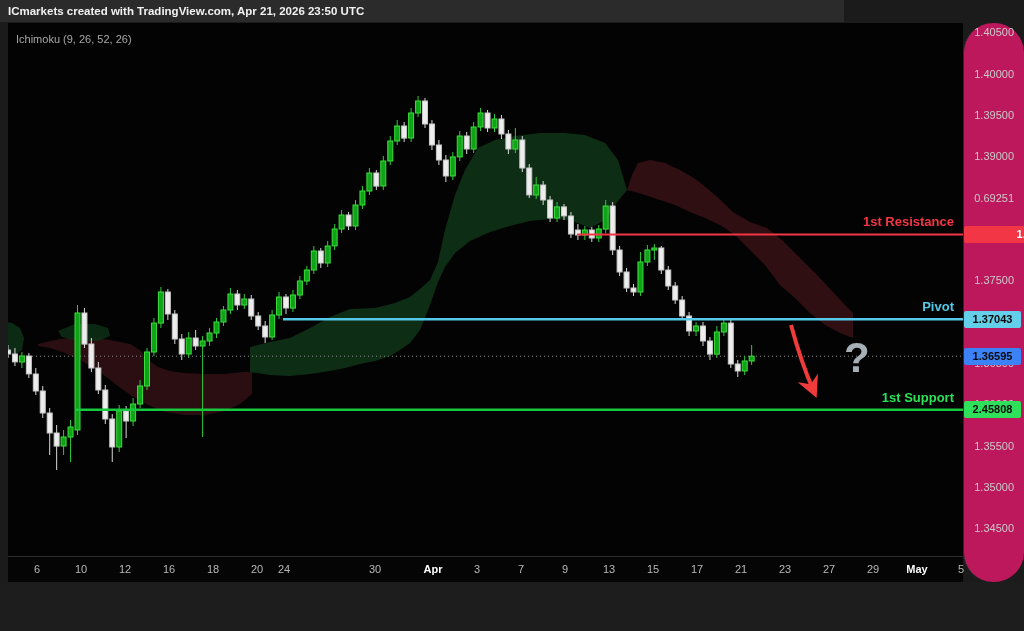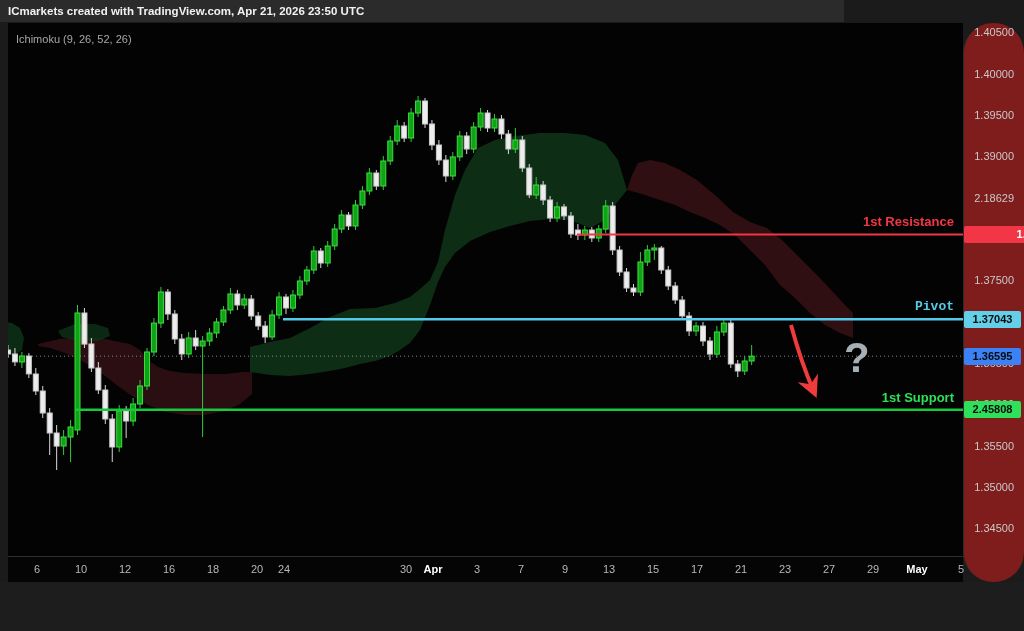--- a/index.html
+++ b/index.html
@@ -1,30 +1,30 @@
 <!DOCTYPE html>
 <html><head>
 <meta charset="utf-8">
 <style>
   html,body{margin:0;padding:0;background:#1b1b1b;width:1024px;height:631px;overflow:hidden;
     font-family:"Liberation Sans", sans-serif;}
   #stage{position:relative;width:1024px;height:631px;background:#1b1b1b;}
   #titlebar{position:absolute;left:0;top:0;width:844px;height:22px;background:#2b2b2b;
     color:#f2f2f2;font-size:11.5px;font-weight:bold;line-height:22px;padding-left:8px;box-sizing:border-box;}
   #plotbg{position:absolute;left:8px;top:23px;width:955px;height:533px;background:#030303;}
-  #yaxis{position:absolute;left:963px;top:23px;width:61px;height:559px;background:#7f1d1d;border-left:1px solid #2c2c2c;box-sizing:border-box;border-radius:30px;}
+  #yaxis{position:absolute;left:963px;top:23px;width:61px;height:559px;background:#be185d;border-left:1px solid #2c2c2c;box-sizing:border-box;border-radius:30px;}
   #yaxis .ytick{position:absolute;left:0;width:50px;text-align:right;color:#c9c9c9;font-size:11px;}
   #xaxis{position:absolute;left:8px;top:556px;width:955px;height:26px;background:#050505;border-top:1px solid #2c2c2c;box-sizing:border-box;}
   #xaxis .xtick{position:absolute;top:6px;width:44px;margin-left:-22px;text-align:center;color:#b8b8b8;font-size:11px;}
   #xaxis .xtick.bold{color:#ffffff;font-weight:bold;}
   #chartsvg{position:absolute;left:0;top:0;z-index:2;}
   #indicator{position:absolute;left:16px;top:33px;color:#a8a8a8;font-size:11px;z-index:3;}
   .lvl-label{position:absolute;z-index:4;font-size:13px;font-weight:bold;right:70px;text-align:left;}
   .lvl-resistance{color:#f23645;}
-  .lvl-pivot{color:#55c9e8;font-family:Liberation Mono, monospace;}
+  .lvl-pivot{color:#55c9e8;}
   .lvl-support{color:#2ce158;}
   .price-badge{position:absolute;left:964px;width:57px;height:17px;z-index:5;border-radius:2px;
     font-size:11px;font-weight:bold;text-align:center;line-height:17px;color:#0a0a0a;}
   .badge-resistance{background:#f23645;color:#ffffff;padding-left:44px;}
   .badge-pivot{background:#63cfe9;}
   .badge-support{background:#2fe05b;}
   .badge-last{background:#3b82f6;}
   #qmark{position:absolute;left:844px;top:334px;z-index:3;color:#b4bec5;font-size:42px;font-weight:bold;opacity:.92;}
   #bottombar{position:absolute;left:0;top:582px;width:1024px;height:49px;background:#1d1d1d;z-index:3;}
 </style>
@@ -284,40 +284,40 @@
   <div class="lvl-label lvl-pivot" style="top: 299.174px;">Pivot</div>
   <div class="lvl-label lvl-support" style="top: 389.752px;">1st Support</div>
 
   <div id="qmark">?</div>
 
   <div id="yaxis">
       <span class="ytick" style="top: 3.47107px;">1.40500</span>
       <span class="ytick" style="top: 44.7934px;">1.40000</span>
       <span class="ytick" style="top: 86.1157px;">1.39500</span>
       <span class="ytick" style="top: 127.438px;">1.39000</span>
-      <span class="ytick" style="top: 168.76px;">2.18629</span>
+      <span class="ytick" style="top: 168.76px;">0.69251</span>
       <span class="ytick" style="top: 210.083px;">1.38000</span>
       <span class="ytick" style="top: 251.405px;">1.37500</span>
       <span class="ytick" style="top: 292.727px;">1.37000</span>
       <span class="ytick" style="top: 334.05px;">1.36500</span>
       <span class="ytick" style="top: 375.372px;">1.36000</span>
       <span class="ytick" style="top: 416.694px;">1.35500</span>
       <span class="ytick" style="top: 458.017px;">1.35000</span>
       <span class="ytick" style="top: 499.339px;">1.34500</span>
     </div>
   <div id="xaxis">
       <span class="xtick" style="left: 29px;">6</span>
       <span class="xtick" style="left: 73px;">10</span>
       <span class="xtick" style="left: 117px;">12</span>
       <span class="xtick" style="left: 161px;">16</span>
       <span class="xtick" style="left: 205px;">18</span>
       <span class="xtick" style="left: 249px;">20</span>
       <span class="xtick" style="left: 276px;">24</span>
       <span class="xtick" style="left: 337px; margin-top: 30px;">26</span>
-      <span class="xtick" style="left: 398px;">30</span>
+      <span class="xtick" style="left: 367px;">30</span>
       <span class="xtick bold" style="left: 425px;">Apr</span>
       <span class="xtick" style="left: 469px;">3</span>
       <span class="xtick" style="left: 513px;">7</span>
       <span class="xtick" style="left: 557px;">9</span>
       <span class="xtick" style="left: 601px;">13</span>
       <span class="xtick" style="left: 645px;">15</span>
       <span class="xtick" style="left: 689px;">17</span>
       <span class="xtick" style="left: 733px;">21</span>
       <span class="xtick" style="left: 777px;">23</span>
       <span class="xtick" style="left: 821px;">27</span>

